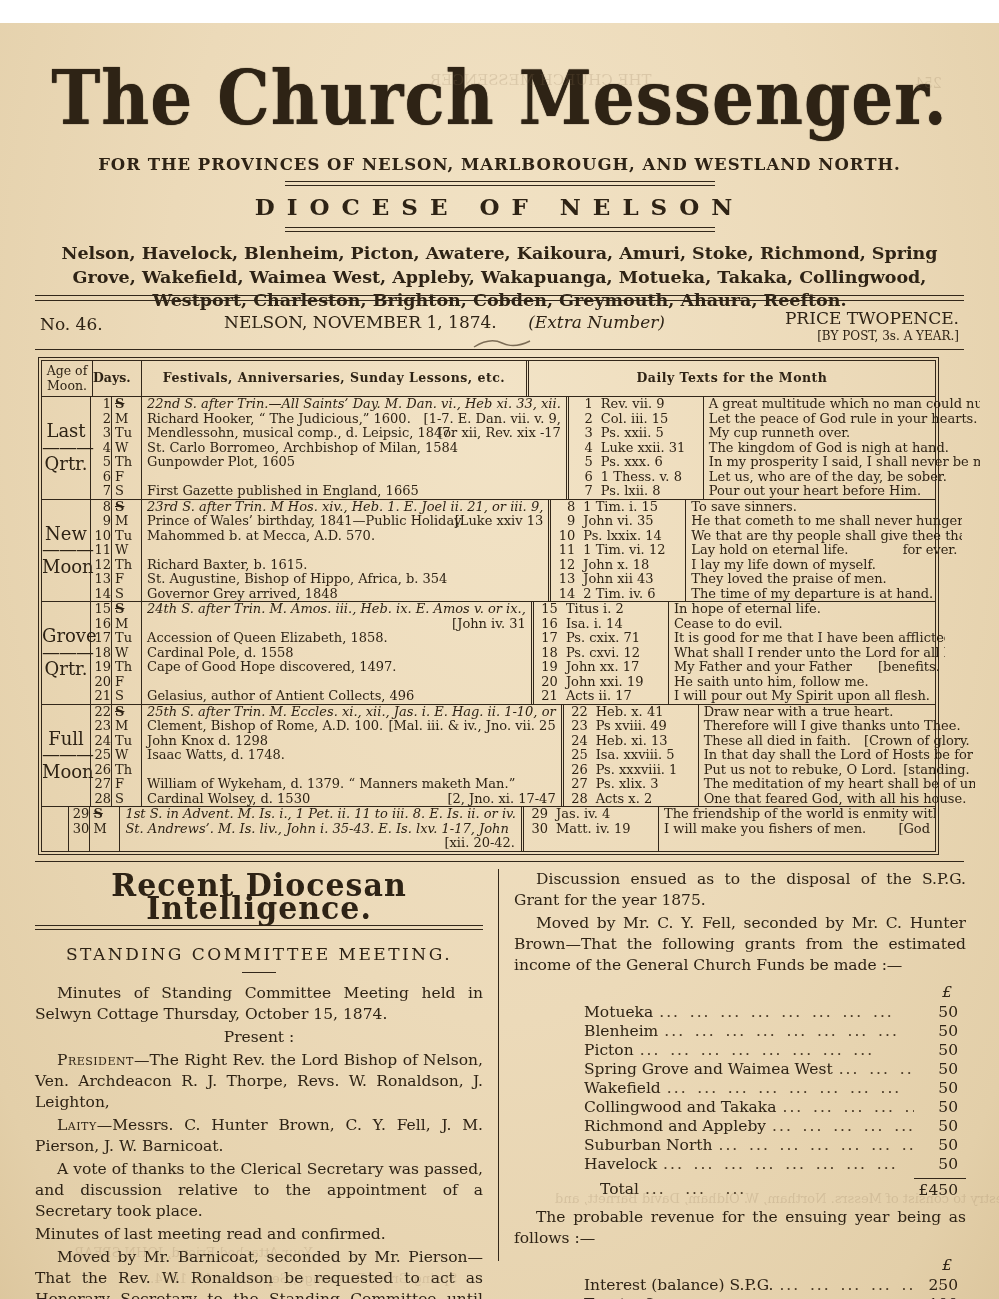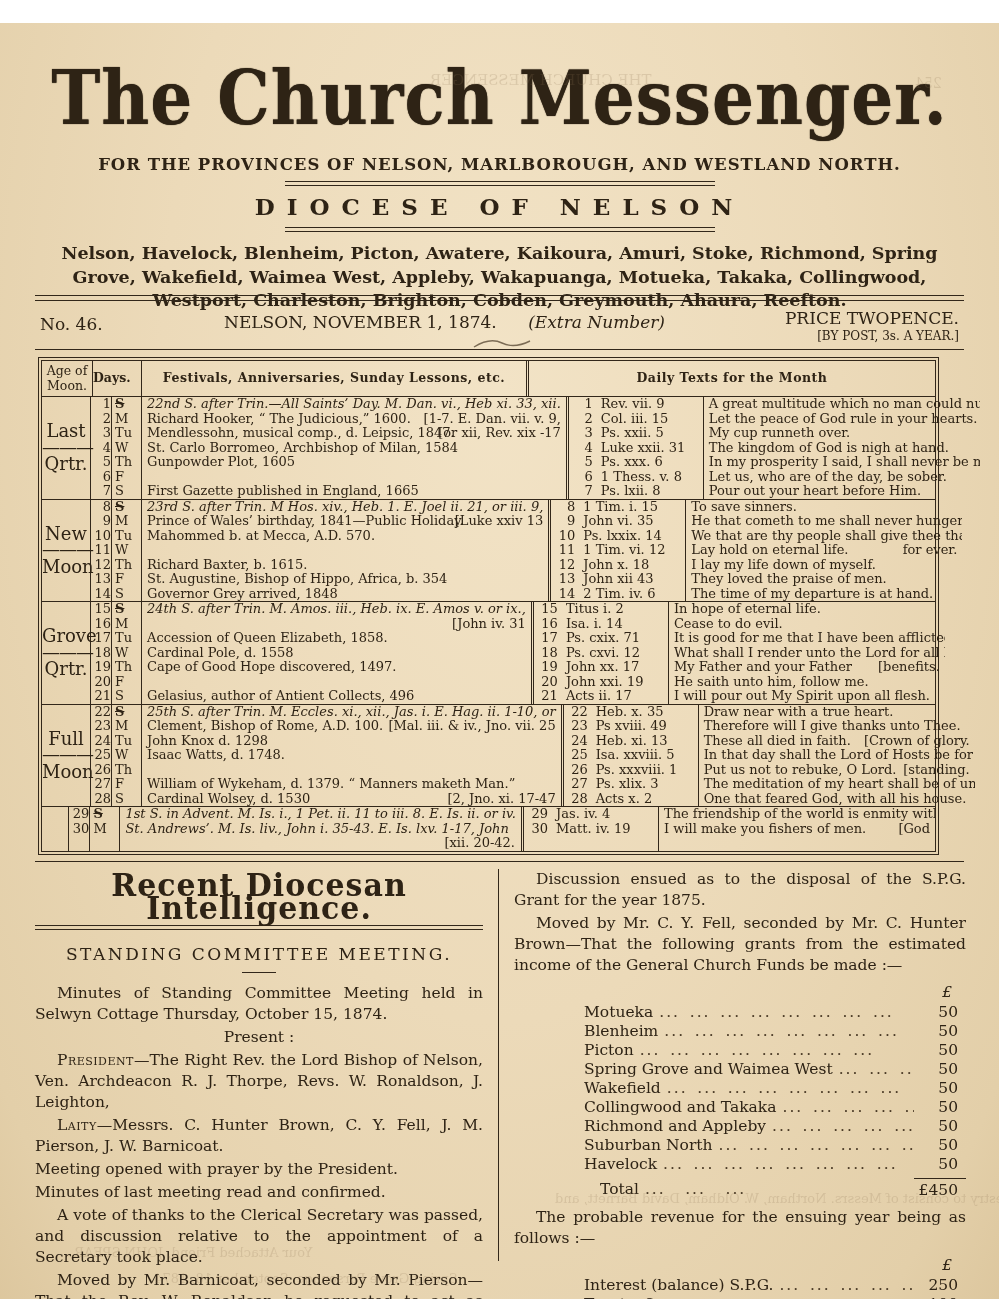--- a/index.html
+++ b/index.html
@@ -333,21 +333,21 @@
             <div>Full</div>
             <div class="moon-dash">———</div>
             <div>Moon</div>
           </div>
           <div class="week-rows">
             <div class="cal-row">
               <span class="c-d">22</span>
               <span class="c-w"><span class="sun-glyph">S</span></span>
               <span class="c-f fest-italic">25th S. after Trin.  M. Eccles. xi., xii., Jas. i.  E. Hag. ii. 1-10, or</span>
               <span class="c-d2">22</span>
-              <span class="c-ref">Heb. x. 35</span>
+              <span class="c-ref">Heb. x. 41</span>
               <span class="c-t">Draw near with a true heart.</span>
             </div>
             <div class="cal-row">
               <span class="c-d">23</span>
               <span class="c-w">M</span>
               <span class="c-f"><span class="right">[Mal. iii. &amp; iv., Jno. vii. 25</span>Clement, Bishop of Rome, A.D. 100.</span>
               <span class="c-d2">23</span>
               <span class="c-ref">Ps xviii. 49</span>
               <span class="c-t">Therefore will I give thanks unto Thee.</span>
             </div>
@@ -431,23 +431,22 @@
   <div class="lcol">
     <div class="bl-head">Recent Diocesan Intelligence.</div>
     <div class="bl-rule"></div>
     <div class="sc-head">STANDING COMMITTEE MEETING.</div>
     <div class="sc-head-rule"></div>
     <div id="left-paras">
         <p class="doc indent">Minutes of Standing Committee Meeting held in Selwyn Cottage Thursday, October 15, 1874.</p>
         <p class="doc center">Present :</p>
         <p class="doc indent"><span class="sc">President</span>—The Right Rev. the Lord Bishop of Nelson, Ven. Archdeacon R. J. Thorpe, Revs. W. Ronaldson, J. Leighton,</p>
         <p class="doc indent"><span class="sc">Laity</span>—Messrs. C. Hunter Brown, C. Y. Fell, J. M. Pierson, J. W. Barnicoat.</p>
-        <p class="doc">Meeting opened with prayer by the President.</p>
+        <p class="doc indent">A vote of thanks to the Clerical Secretary was passed, and discussion relative to the appointment of a Secretary took place.</p>
         <p class="doc">Minutes of last meeting read and confirmed.</p>
-        <p class="doc indent">A vote of thanks to the Clerical Secretary was passed, and discussion relative to the appointment of a Secretary took place.</p>
         <p class="doc indent">Moved by Mr. Barnicoat, seconded by Mr. Pierson—That the Rev. W. Ronaldson be requested to act as Honorary Secretary to the Standing Committee until next Synod. Carried.</p>
       </div>
   </div>
 
   <div class="rcol">
     <div id="right-paras-top">
         <p class="doc indent">Discussion ensued as to the disposal of the S.P.G. Grant for the year 1875.</p>
         <p class="doc indent">Moved by Mr. C. Y. Fell, seconded by Mr. C. Hunter Brown—That the following grants from the estimated income of the General Church Funds be made :—</p>
       </div>
     <div id="grants-table" class="fund">

